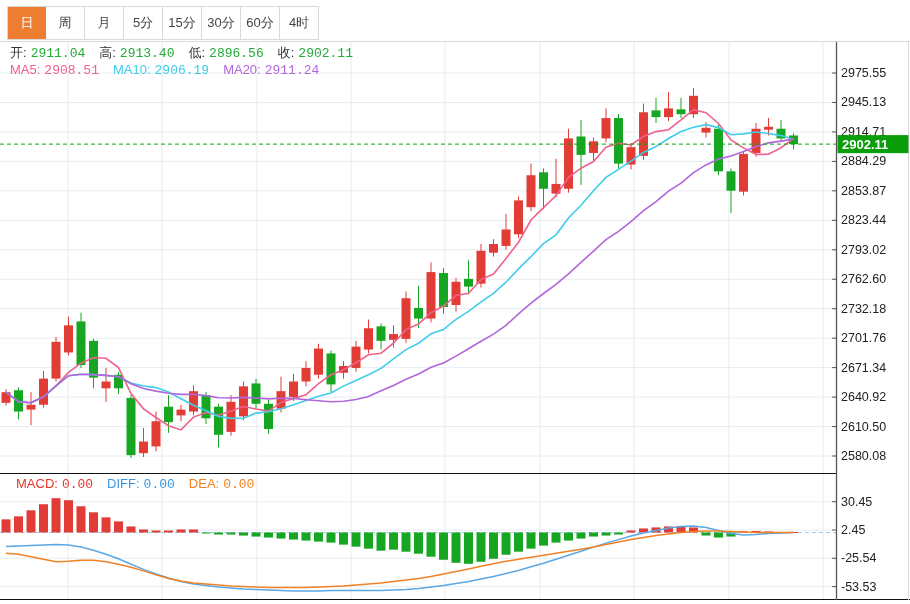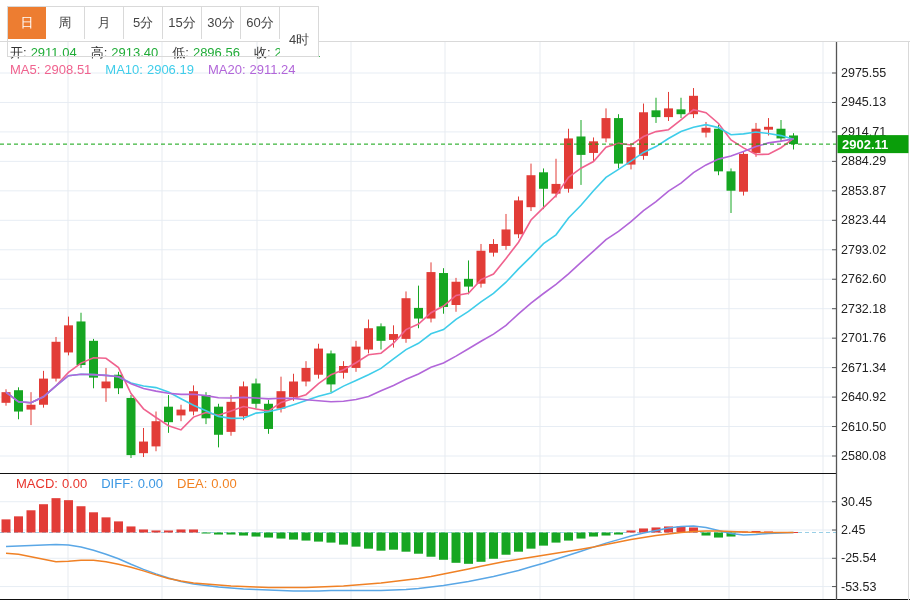--- a/index.html
+++ b/index.html
@@ -4,26 +4,26 @@
 <style>
   html,body{margin:0;padding:0;background:#fff;}
   .stage{position:relative;width:910px;height:604px;background:#fff;overflow:hidden;
          font-family:"Liberation Sans",sans-serif;}
   #chart-svg{position:absolute;left:0;top:0;}
   .tabbar{position:absolute;left:0;top:0;width:910px;height:41px;background:#fff;
           border-bottom:1px solid #d9d9d9;z-index:5;}
   .tabstrip{position:absolute;left:7px;top:6px;display:flex;border:1px solid #d9d9d9;}
   .tab{width:38px;height:32px;line-height:32px;text-align:center;font-size:13px;color:#444;
        background:#fff;border-right:1px solid #d9d9d9;cursor:pointer;}
-  .tab:last-child{border-right:none;margin-top:17px;}
+  .tab:last-child{border-right:none;}
   .tab.active{background:#ed7d31;color:#fff;border-right:none;}
   .inforow{position:absolute;left:10px;font-size:13px;z-index:4;white-space:nowrap;}
   .inforow .lbl{color:#333;}
   .inforow span{margin-right:4px;}
-  .inforow .gap{margin-right:14px;}
+  .inforow .gap{margin-right:14px;font-family:Liberation Mono, monospace;}
 </style>
 </head>
 <body>
 
 <div class="stage">
   <svg id="chart-svg" width="910" height="604">
       <g>
         <line x1="0" y1="73" x2="836" y2="73" stroke="#e7edf4" stroke-width="1"></line>
         <line x1="0" y1="102.46079348623162" x2="836" y2="102.46079348623162" stroke="#e7edf4" stroke-width="1"></line>
         <line x1="0" y1="131.92158697246325" x2="836" y2="131.92158697246325" stroke="#e7edf4" stroke-width="1"></line>

